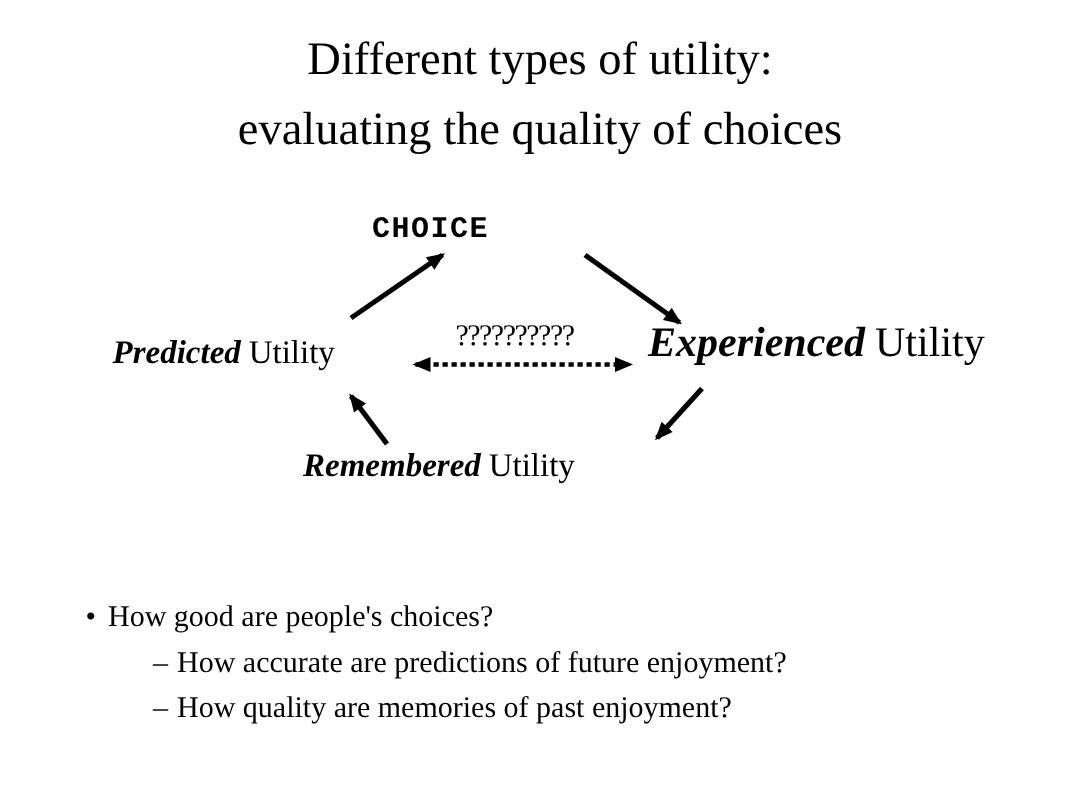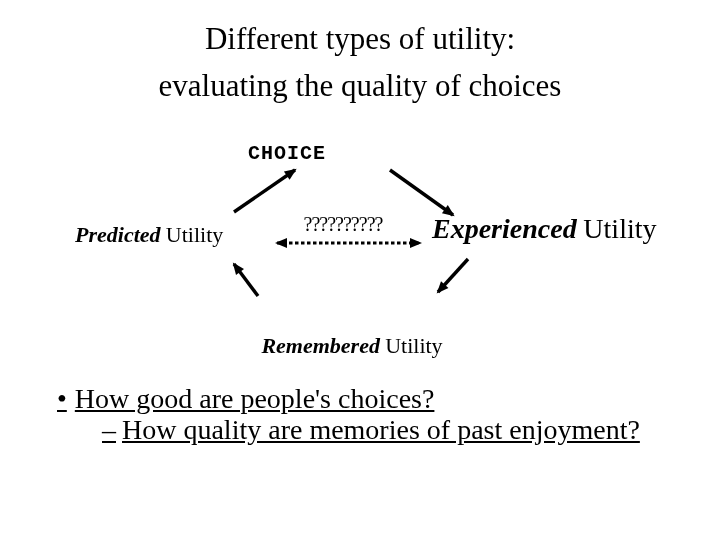--- a/index.html
+++ b/index.html
@@ -27,27 +27,27 @@
   #choice {
     top: 142px; left: 248px; width: 200px; text-align: left;
     font-size: 20px; line-height: 24px; font-weight: bold; letter-spacing: 1px; font-family: Liberation Mono, monospace;
   }
   #qmarks {
     top: 212px; left: 243px; width: 200px; text-align: center;
     font-size: 20px; line-height: 24px; letter-spacing: -1px;
   }
   #predicted   { top: 222px; left: 75px;  font-size: 22px; line-height: 26px; }
   #experienced { top: 216px; left: 432px; font-size: 28px; line-height: 26px; }
-  #remembered  { top: 297px; left: 202px; width: 300px; text-align: center; font-size: 22px; line-height: 26px; margin-top: 36px; }
+  #remembered  { top: 297px; left: 202px; width: 300px; font-size: 22px; line-height: 26px; }
 
   svg.arrows { position: absolute; left: 0; top: 0; }
 
   .bullets {
-    position: absolute; top: 384px; left: 57px; width: 640px;
-    font-size: 28px; line-height: 30.5px; text-decoration: underline;
+    position: absolute; top: 396px; left: 57px; width: 640px;
+    font-size: 20px; line-height: 30.5px;
   }
   .bullets .sub { padding-left: 45px; }
   .bullet-char { padding-right: 8px; }
   .dash-char { padding-right: 6px; }
 </style>
 </head>
 <body>
 
 <div class="slide">
 
@@ -77,16 +77,17 @@
   <div class="node" id="qmarks">??????????</div>
 
   <div class="node" id="predicted"><span class="bi">Predicted</span><span class="bold">Utility</span></div>
 
   <div class="node" id="experienced"><span class="bi">Experienced</span><span class="bold">Utility</span></div>
 
   <div class="node" id="remembered"><span class="bi">Remembered</span><span class="bold">Utility</span></div>
 
   <div class="bullets">
     <div class="line main"><span class="bullet-char">•</span><span>How good are people's choices?</span></div>
+    <div class="line sub"><span class="dash-char">–</span><span>How accurate are predictions of future enjoyment?</span></div>
     <div class="line sub"><span class="dash-char">–</span><span>How quality are memories of past enjoyment?</span></div>
   </div>
 
 </div>
 
 </body></html>

